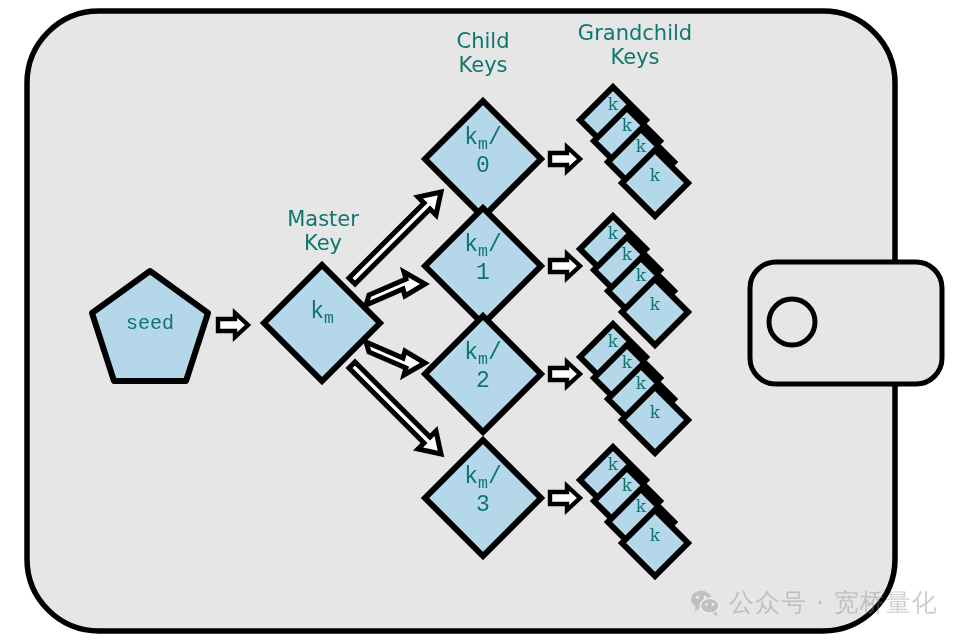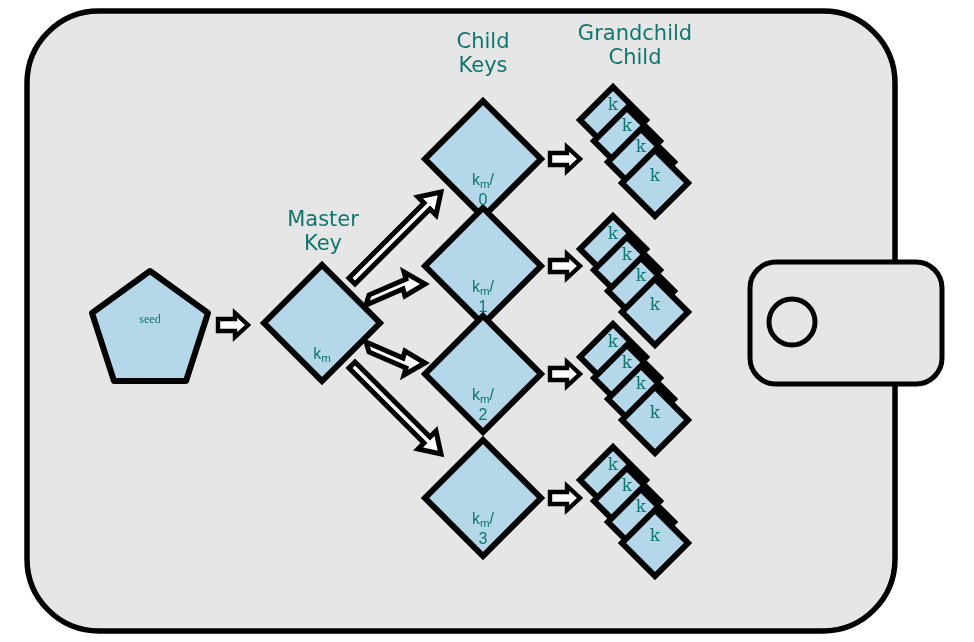--- a/index.html
+++ b/index.html
@@ -30,27 +30,26 @@
     line-height: 1.12;
     white-space: pre-line;
     pointer-events: none;
     user-select: none;
   }
   .heading-lbl {
     font-size: 21px;
     font-weight: 400;
   }
   .shape-lbl {
-    font-family: Liberation Sans, sans-serif;
-    font-size: 16px;
-    margin-top: 45px;
+    font-family: Liberation Mono, monospace;
+    font-size: 23px;
   }
   .seed-lbl {
-    font-family: Liberation Serif, serif;
-    font-size: 12px;
+    font-family: Liberation Mono, monospace;
+    font-size: 20px;
   }
   .grand-lbl {
     font-family: "DejaVu Serif", serif;
     font-size: 17px;
   }
   .sub {
     font-size: 0.72em;
     vertical-align: -0.28em;
   }
   #watermark {
@@ -165,21 +164,21 @@
       <polygon points="627,468 660,501 627,534 594,501" fill="#b4d7ea" stroke="#000000" stroke-width="6" stroke-linejoin="miter"></polygon>
       <polygon points="641,489 674,522 641,555 608,522" fill="#b4d7ea" stroke="#000000" stroke-width="6" stroke-linejoin="miter"></polygon>
       <polygon points="655,510 688,543 655,576 622,543" fill="#b4d7ea" stroke="#000000" stroke-width="6" stroke-linejoin="miter"></polygon>
     </g>
   </svg>
 
   <div class="lbl heading-lbl" style="left:423px; top:30px; width:120px;">Child
 Keys</div>
 
   <div class="lbl heading-lbl" style="left:545px; top:22px; width:180px;">Grandchild
-Child</div>
+Keys</div>
 
   <div class="lbl heading-lbl" style="left:263px; top:208px; width:120px;">Master
 Key</div>
 
   <div class="lbl seed-lbl" style="left:110px; top:313px; width:80px;">seed</div>
 
   <div class="lbl shape-lbl" style="left:282px; top:300px; width:80px;text-align:center;"><span>k</span><span class="sub">m</span></div>
 
   <div class="lbl shape-lbl" style="left:443px; top:126px; width:80px;"><span>k</span><span class="sub">m</span><span>/</span><br><span>0</span></div>
 
@@ -202,14 +201,27 @@
   <div class="lbl grand-lbl" style="left:597px; top:332px; width:32px;">k</div>
   <div class="lbl grand-lbl" style="left:611px; top:353px; width:32px;">k</div>
   <div class="lbl grand-lbl" style="left:625px; top:374px; width:32px;">k</div>
   <div class="lbl grand-lbl" style="left:639px; top:403px; width:32px;">k</div>
 
   <div class="lbl grand-lbl" style="left:597px; top:455px; width:32px;">k</div>
   <div class="lbl grand-lbl" style="left:611px; top:476px; width:32px;">k</div>
   <div class="lbl grand-lbl" style="left:625px; top:497px; width:32px;">k</div>
   <div class="lbl grand-lbl" style="left:639px; top:526px; width:32px;">k</div>
 
+  <div id="watermark">
+    <svg class="wm-icon" viewBox="0 0 32 32">
+      <ellipse cx="12" cy="12" rx="11" ry="9" fill="#8d8d8d"></ellipse>
+      <polygon points="6,19 5,25 11,21" fill="#8d8d8d"></polygon>
+      <ellipse cx="21" cy="19" rx="10" ry="8" fill="#8d8d8d" stroke="#ffffff" stroke-width="1.6"></ellipse>
+      <polygon points="28,25 29,30 24,27" fill="#8d8d8d"></polygon>
+      <circle cx="8" cy="10" r="1.6" fill="#ffffff"></circle>
+      <circle cx="16" cy="10" r="1.6" fill="#ffffff"></circle>
+      <circle cx="17.5" cy="17.5" r="1.4" fill="#ffffff"></circle>
+      <circle cx="24.5" cy="17.5" r="1.4" fill="#ffffff"></circle>
+    </svg>
+    <span class="wm-text">公众号 · 宽桥量化</span>
+  </div>
 
 </div>
 
 </body></html>

